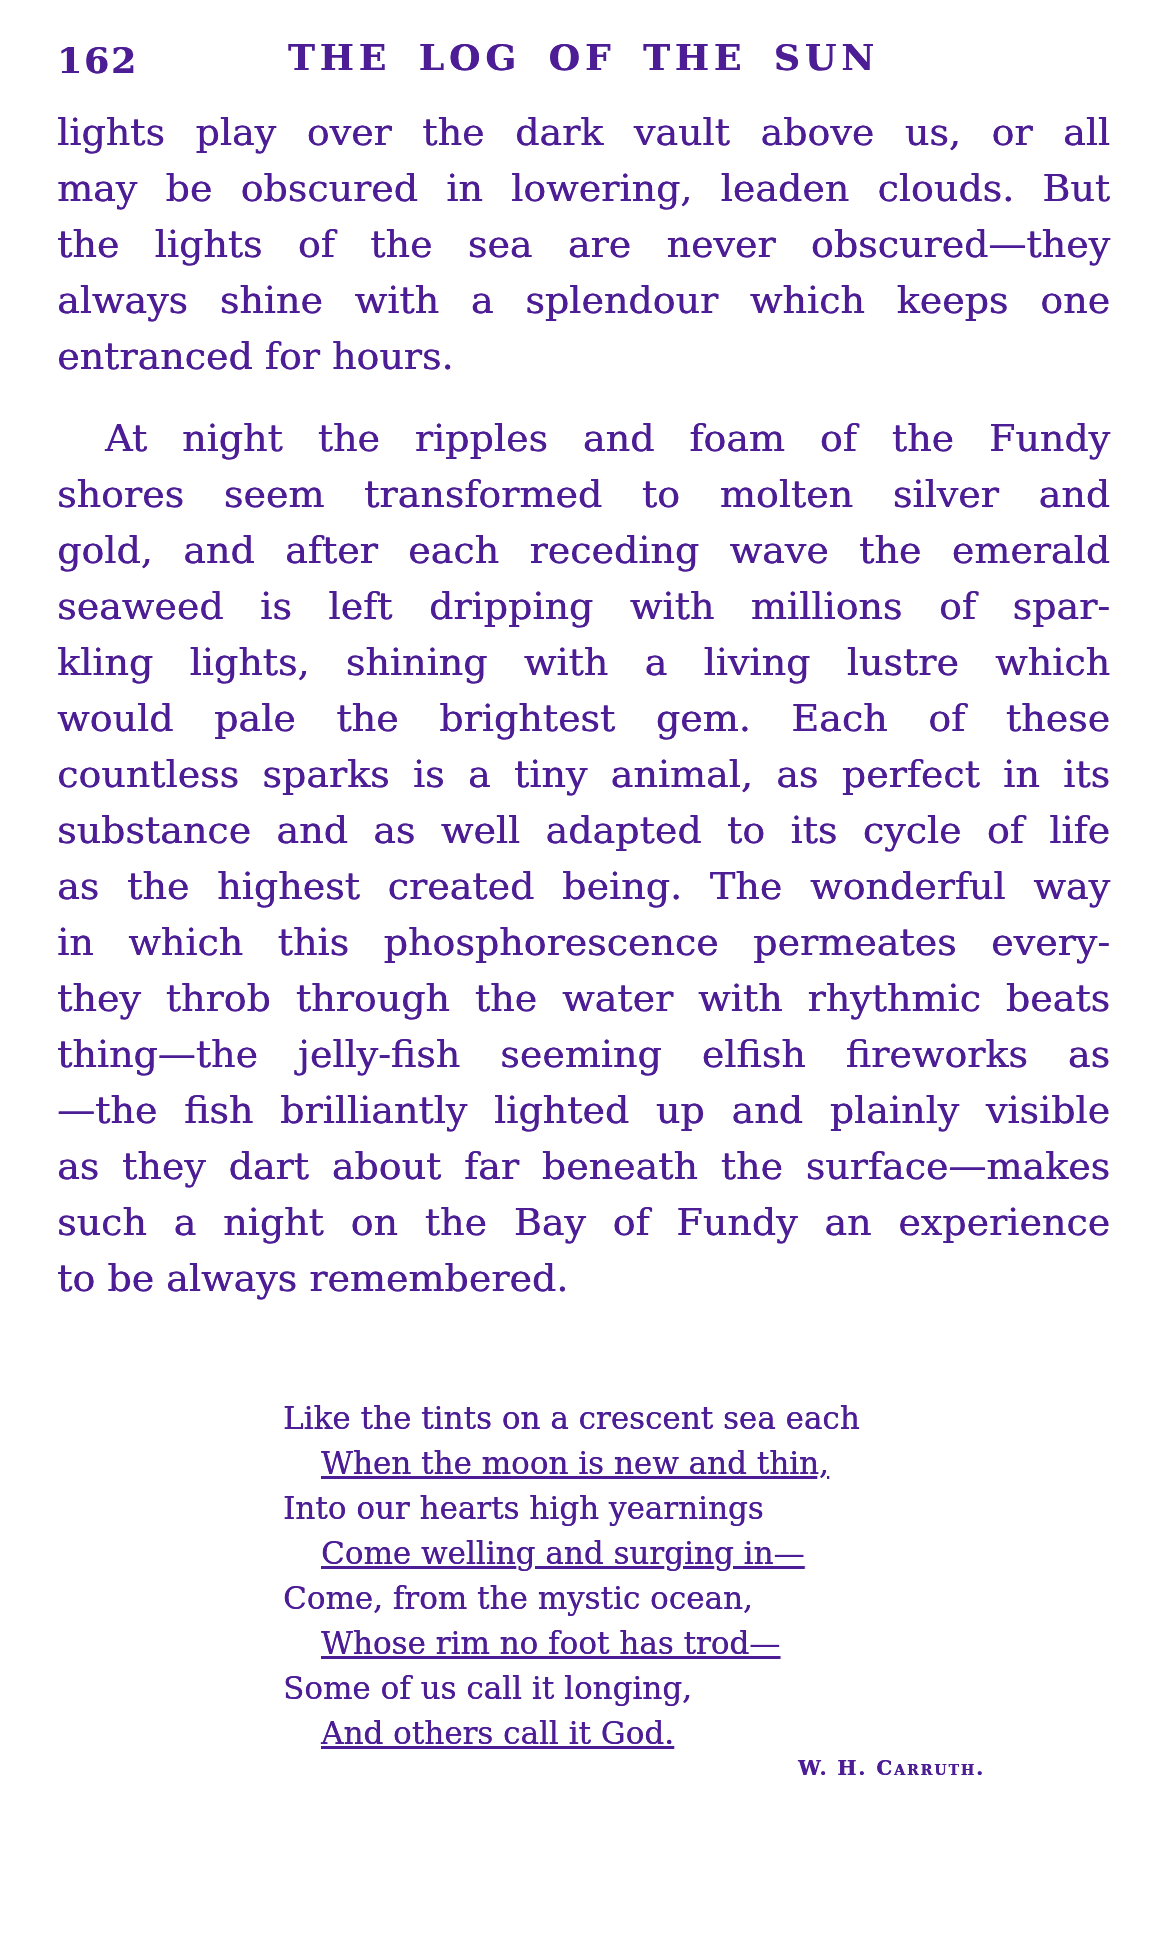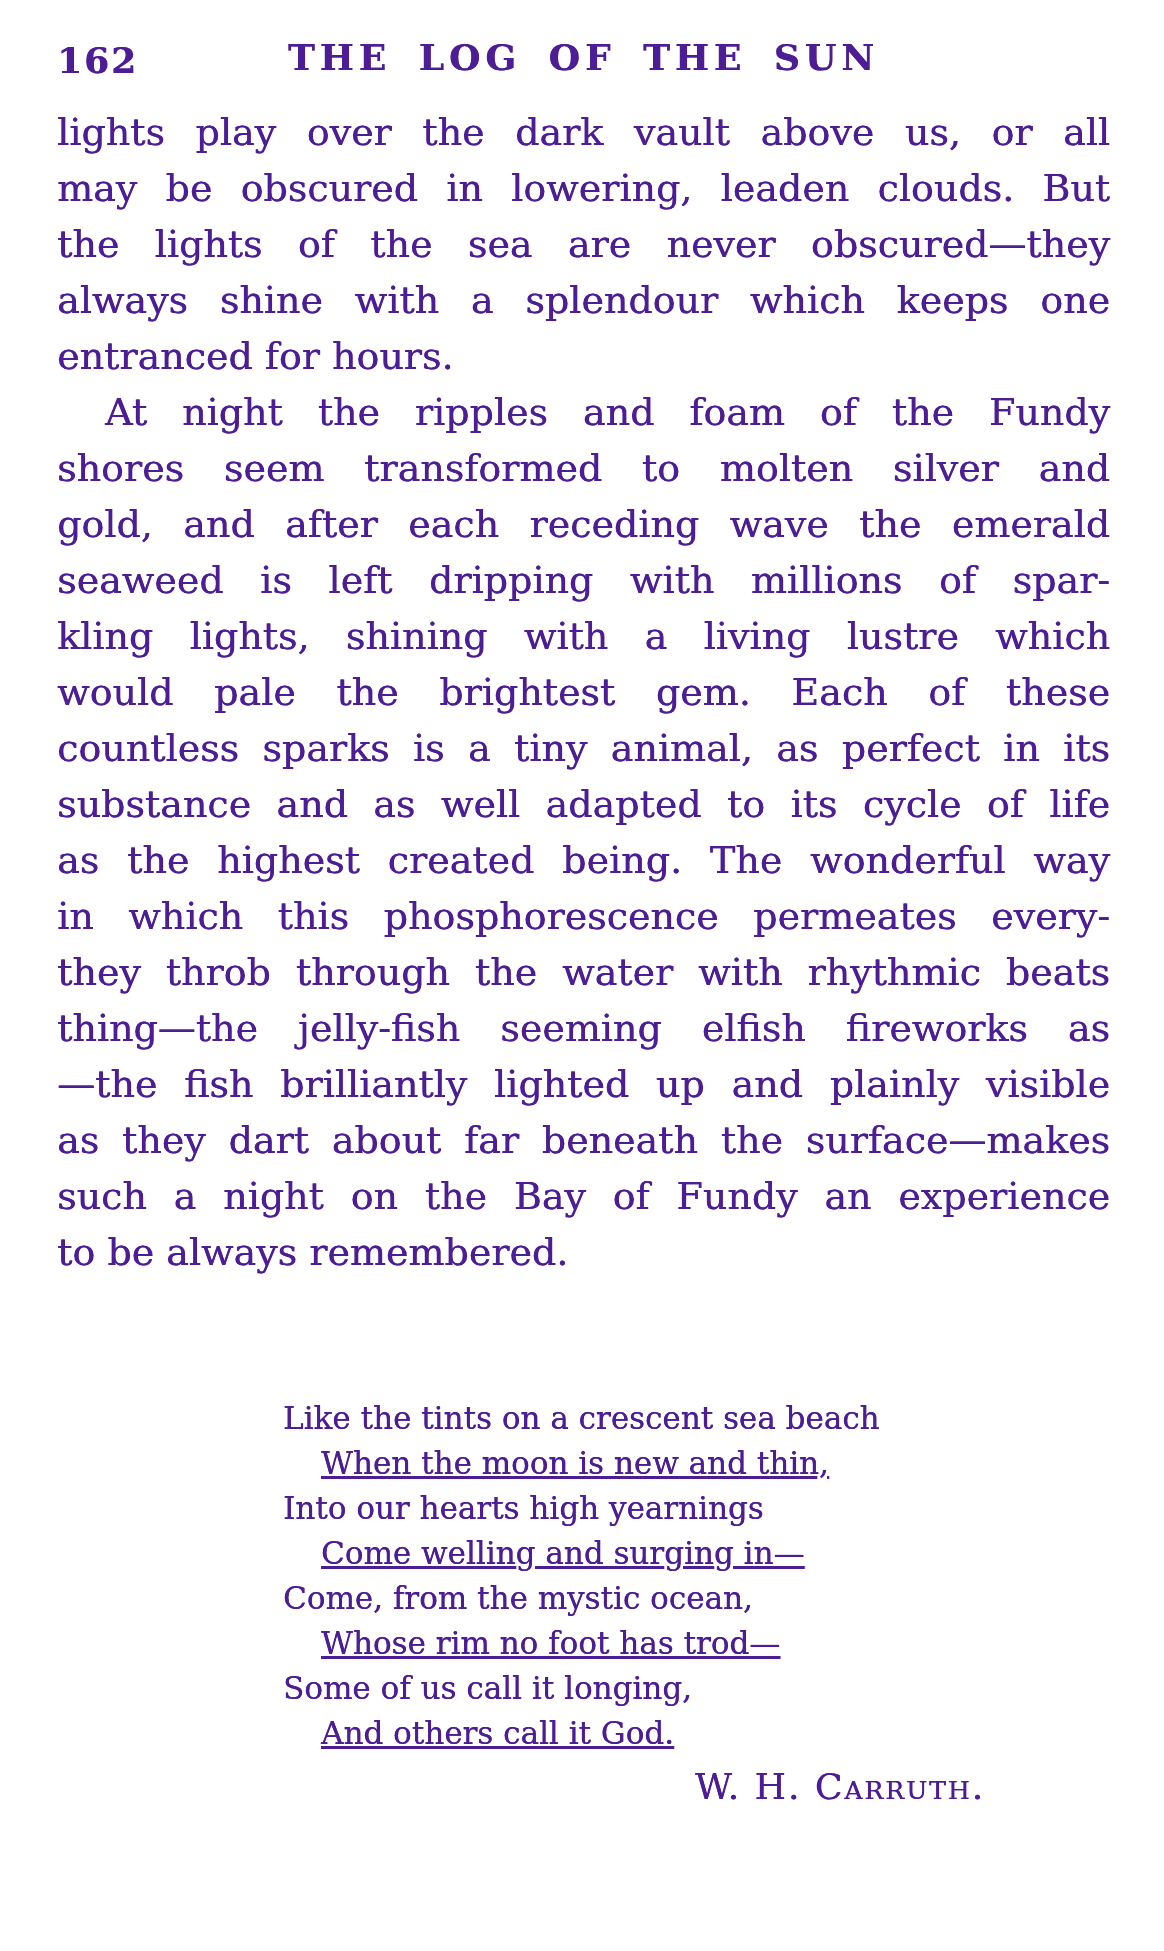--- a/index.html
+++ b/index.html
@@ -59,46 +59,47 @@
     text-align: justify;
     text-align-last: justify;
     white-space: normal;
     text-shadow: 0.4px 0 0 currentColor;
   }
   .line.para-end {
     text-align-last: left;
   }
   .line.indent {
     text-indent: 48px;
+    margin-top: 26px;
   }
   
   .poem {
     position: absolute;
     top: 1396px;
     left: 283px;
     width: 702px;
   }
   .poem-line {
     height: 45px;
     line-height: 45px;
     font-size: 31px;
     text-shadow: 0.3px 0 0 currentColor;
   }
   .poem-line.indent {
     padding-left: 38px;
     text-decoration: underline;
   }
   .attribution {
-    margin-top: 10px;
     width: 702px;
     text-align: right;
-    font-size: 36px;
+    font-size: 20px;
     font-variant: small-caps;
     letter-spacing: 2px;
     text-shadow: 0.4px 0 0 currentColor;
+    font-weight: bold;
   }
 </style>
 </head>
 <body>
 
 <div class="page">
 
   <header class="running-head">
     <span class="folio">162</span>
     <span class="title">THE LOG OF THE SUN</span>
@@ -122,21 +123,21 @@
     <div class="line">in which this phosphorescence permeates every-</div>
     <div class="line">they throb through the water with rhythmic beats</div>
     <div class="line">thing—the jelly-fish seeming elfish fireworks as</div>
     <div class="line">—the fish brilliantly lighted up and plainly visible</div>
     <div class="line">as they dart about far beneath the surface—makes</div>
     <div class="line">such a night on the Bay of Fundy an experience</div>
     <div class="line para-end">to be always remembered.</div>
   </main>
 
   <section class="poem">
-    <div class="poem-line">Like the tints on a crescent sea beach</div>
+    <div class="poem-line">Like the tints on a crescent sea each</div>
     <div class="poem-line indent">When the moon is new and thin,</div>
     <div class="poem-line">Into our hearts high yearnings</div>
     <div class="poem-line indent">Come welling and surging in—</div>
     <div class="poem-line">Come, from the mystic ocean,</div>
     <div class="poem-line indent">Whose rim no foot has trod—</div>
     <div class="poem-line">Some of us call it longing,</div>
     <div class="poem-line indent">And others call it God.</div>
     <div class="attribution">W. H. Carruth.</div>
   </section>
 

